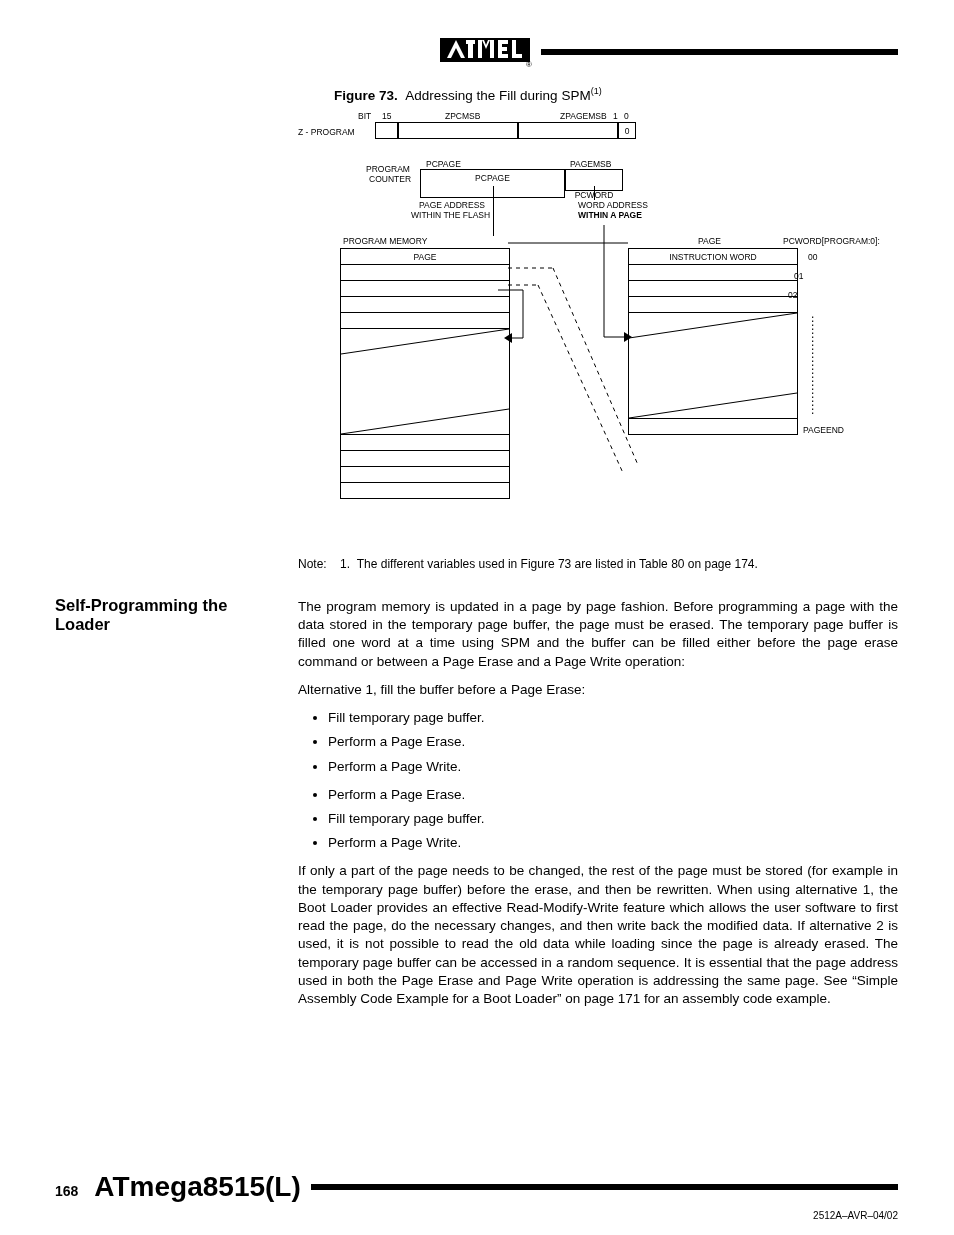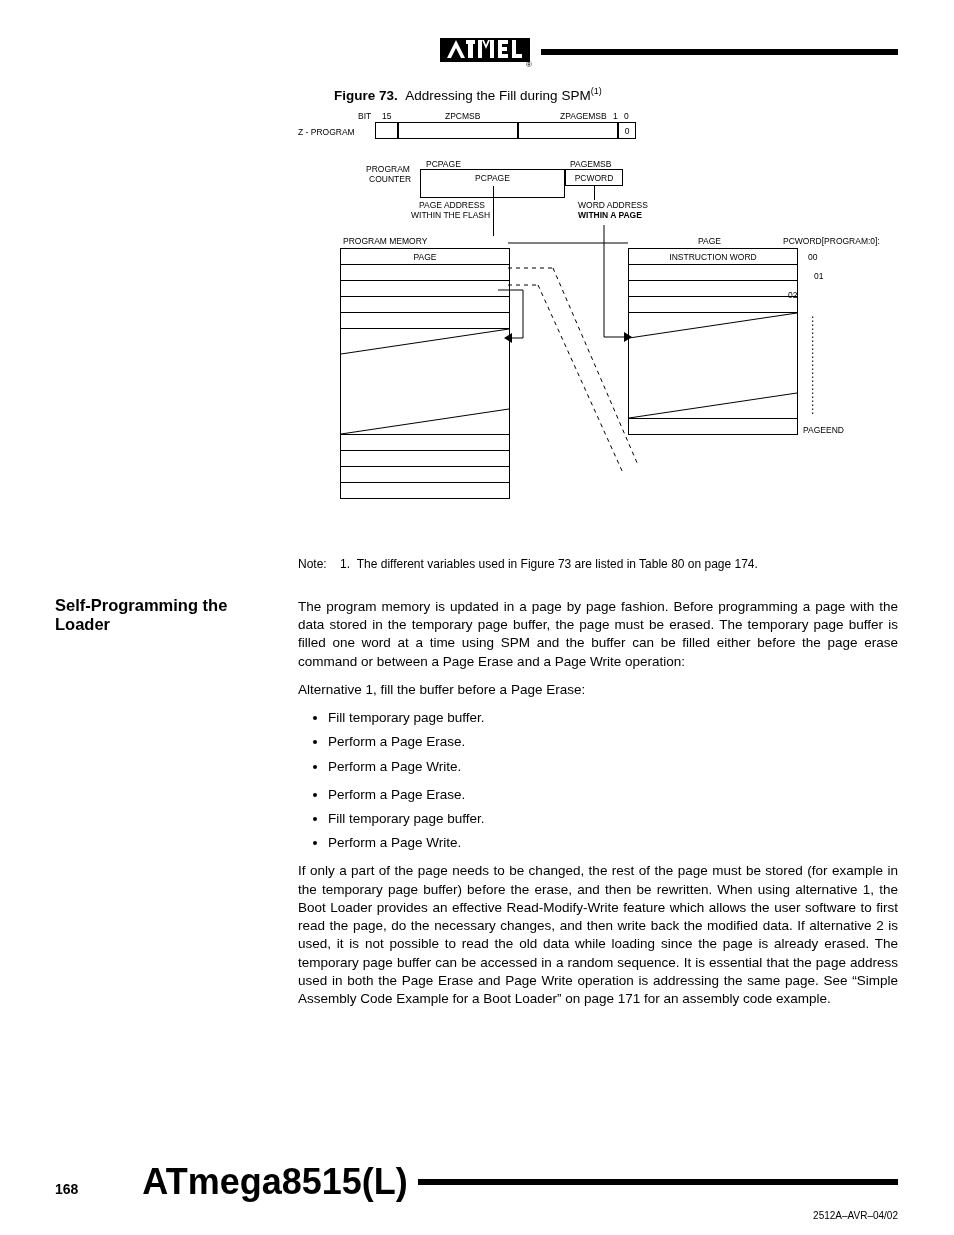--- a/index.html
+++ b/index.html
@@ -78,21 +78,21 @@
   .body-content li { margin-bottom: 6px; }
   .footer {
     position: absolute;
     bottom: 32px;
     left: 55px;
     right: 56px;
     display: flex;
     align-items: baseline;
   }
   .page-num { font-size: 14px; font-weight: bold; margin-right: 16px; }
-  .doc-title { font-size: 36px; font-weight: bold; margin-right: 10px; margin-left: 48px; }
+  .doc-title { font-size: 28px; font-weight: bold; margin-right: 10px; }
   .footer-bar { flex: 1; height: 6px; background: #000; align-self: center; }
   .doc-id {
     position: absolute;
     right: 56px;
     bottom: 14px;
     font-size: 10px;
   }
   .pgtable { position: absolute; border-collapse: collapse; }
   .pgtable td { border: 1px solid #000; height: 16px; width: 168px; }
   .dotcol { position: absolute; text-align: center; line-height: 4px; font-size: 12px; }
@@ -139,21 +139,21 @@
   <div class="box" style="left:77px; top:22px; width:23px; height:17px;"></div>
   <div class="box" style="left:100px; top:22px; width:120px; height:17px;"></div>
   <div class="box" style="left:220px; top:22px; width:100px; height:17px;"></div>
   <div class="box" style="left:320px; top:22px; width:18px; height:17px; text-align:center; padding-top:3px;">0</div>
 
   <span class="lbl" style="left:68px; top:64px;">PROGRAM</span>
   <span class="lbl" style="left:71px; top:74px;">COUNTER</span>
   <span class="lbl" style="left:128px; top:59px;">PCPAGE</span>
   <span class="lbl" style="left:272px; top:59px;">PAGEMSB</span>
   <div class="box" style="left:122px; top:69px; width:145px; height:29px; text-align:center; padding-top:3px;">PCPAGE</div>
-  <div class="box" style="left:267px; top:69px; width:58px; height:17px; text-align:center; padding-top:3px;">PCWORD</div>
+  <div class="box" style="left:267px; top:69px; width:58px; height:17px; text-align:center; padding-top:20px;">PCWORD</div>
 
   <span class="lbl" style="left:121px; top:100px;">PAGE ADDRESS</span>
   <span class="lbl" style="left:113px; top:110px;">WITHIN THE FLASH</span>
   <span class="lbl" style="left:280px; top:100px;">WORD ADDRESS</span>
   <span class="lbl" style="left:280px; top:110px;font-weight:bold;">WITHIN A PAGE</span>
 
   <div class="vline" style="left:195px; top:86px; height:50px;"></div>
   <div class="vline" style="left:296px; top:86px; height:14px;"></div>
 
   <span class="lbl" style="left:45px; top:136px;">PROGRAM MEMORY</span>
@@ -223,21 +223,21 @@
             </svg>
           </td>
         </tr>
     <tr>
           <td></td>
         </tr>
   </tbody>
     </table>
 
   <span class="lbl" style="left:510px; top:152px;">00</span>
-  <span class="lbl" style="left:516px; top:171px;">01</span>
+  <span class="lbl" style="left:496px; top:171px;">01</span>
   <span class="lbl" style="left:490px; top:190px;">02</span>
   <div class="dotcol" style="left:513px; top:212px;">.<br>.<br>.<br>.<br>.<br>.<br>.<br>.<br>.<br>.<br>.<br>.<br>.<br>.<br>.<br>.<br>.<br>.<br>.<br>.<br>.<br>.<br>.<br>.<br>.</div>
   <span class="lbl" style="left:505px; top:325px;">PAGEEND</span>
 
   <svg style="position:absolute; left:200px; top:125px; width:150px; height:250px;">
 
     <line x1="10" y1="18" x2="130" y2="18" stroke="#000"></line>
 
     <line x1="-5" y1="10" x2="-5" y2="65" stroke="#000"></line>
     <line x1="-5" y1="65" x2="25" y2="65" stroke="#000"></line>

